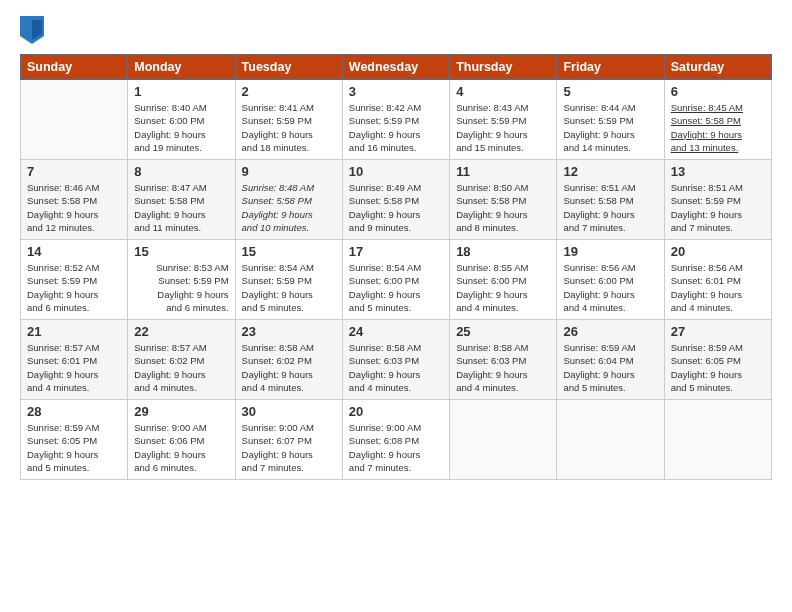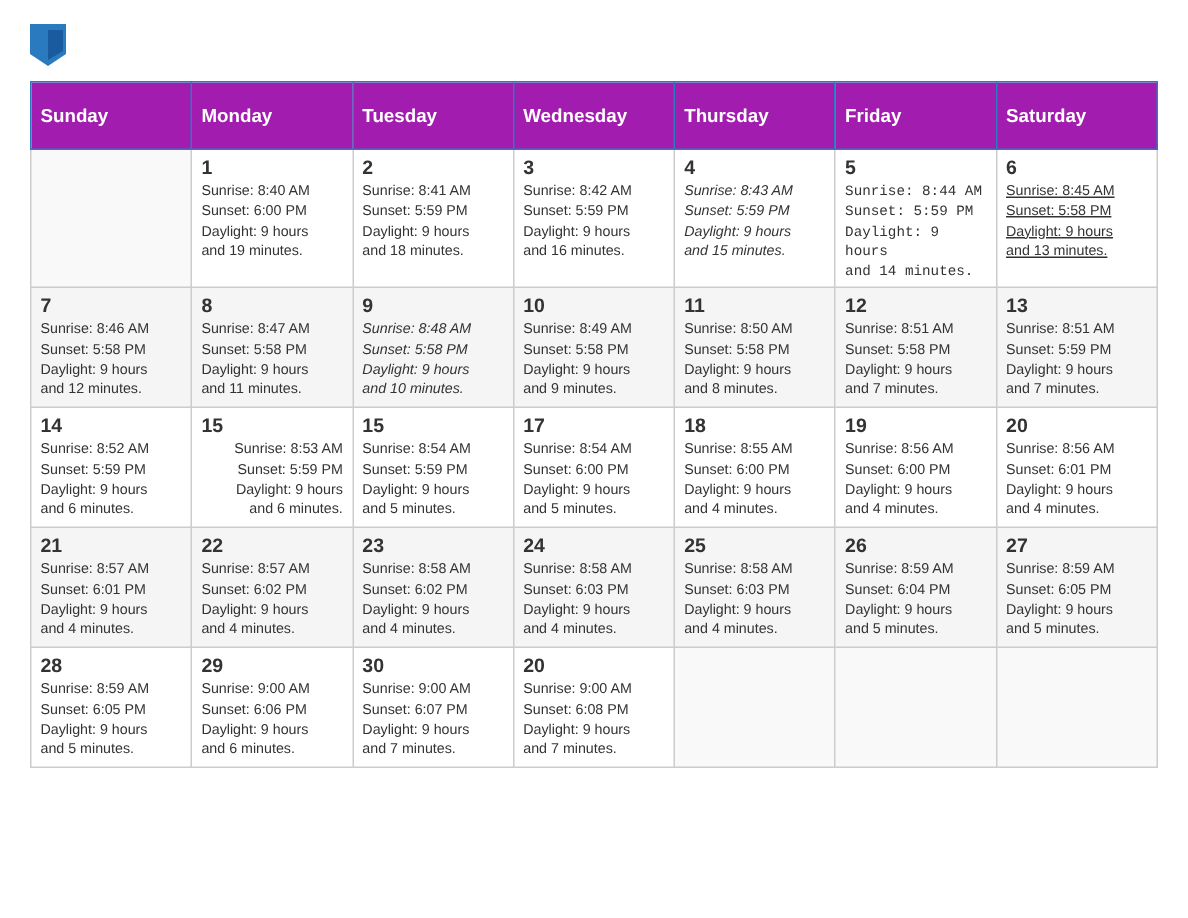--- a/index.html
+++ b/index.html
@@ -58,25 +58,25 @@
     .subtitle {
       font-size: 15px;
       color: #555;
     }
     .calendar {
       width: 100%;
       border-collapse: collapse;
       border: 1px solid #ccc;
     }
     .calendar th {
-      background: #a21caf;
+      background: #c2410c;
       color: #fff;
       font-size: 12.5px;
       font-weight: bold;
-      padding: 15px 6px;
+      padding: 5px 6px;
       text-align: left;
       border: 1px solid #2a7abf;
     }
     .calendar td {
       vertical-align: top;
       padding: 4px 6px;
       border: 1px solid #ccc;
       font-size: 10px;
       color: #333;
       width: 106px;
@@ -154,28 +154,28 @@
           </td>
           <td>
             <span class="day-number">3</span>
             <div class="day-info" style="white-space: pre-line;">Sunrise: 8:42 AM
 Sunset: 5:59 PM
 Daylight: 9 hours
 and 16 minutes.</div>
           </td>
           <td>
             <span class="day-number">4</span>
-            <div class="day-info" style="white-space: pre-line; font-style: italic;">Sunrise: 8:43 AM
+            <div class="day-info" style="white-space: pre-line;">Sunrise: 8:43 AM
 Sunset: 5:59 PM
 Daylight: 9 hours
 and 15 minutes.</div>
           </td>
           <td>
             <span class="day-number">5</span>
-            <div class="day-info" style="white-space: pre-line; font-family: Liberation Mono, monospace;">Sunrise: 8:44 AM
+            <div class="day-info" style="white-space: pre-line;">Sunrise: 8:44 AM
 Sunset: 5:59 PM
 Daylight: 9 hours
 and 14 minutes.</div>
           </td>
           <td>
             <span class="day-number">6</span>
             <div class="day-info" style="white-space: pre-line; text-decoration: underline;">Sunrise: 8:45 AM
 Sunset: 5:58 PM
 Daylight: 9 hours
 and 13 minutes.</div>

